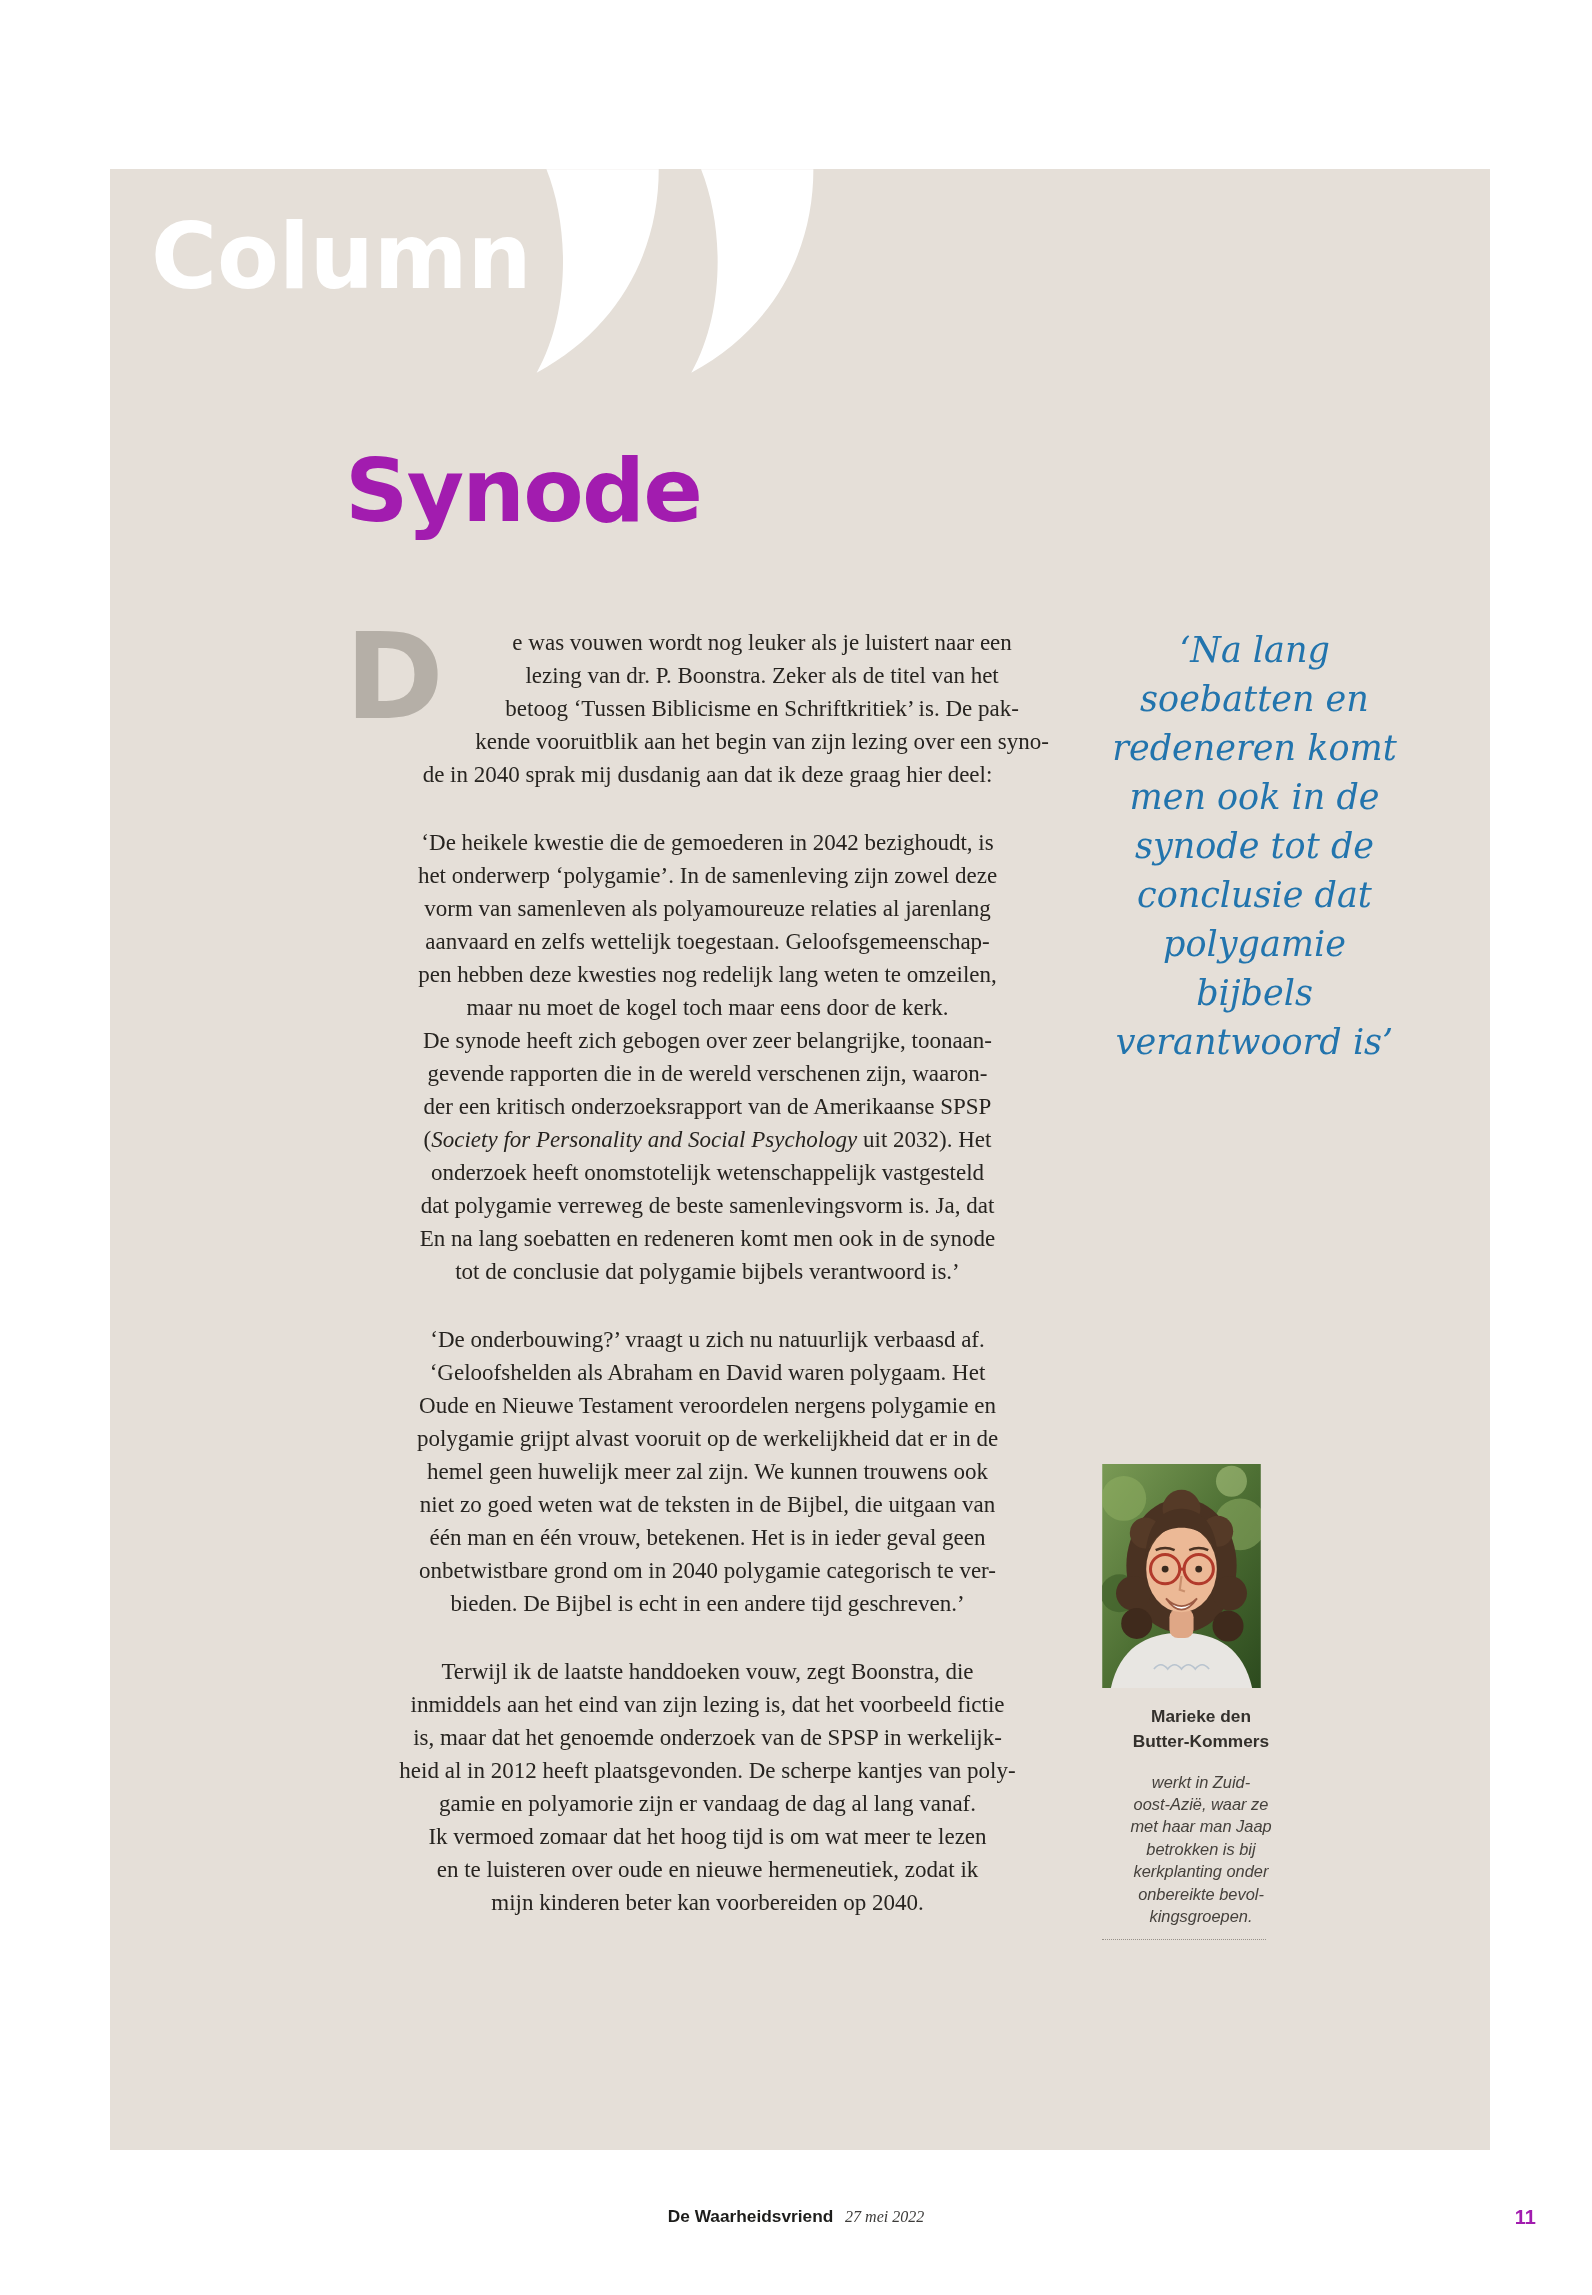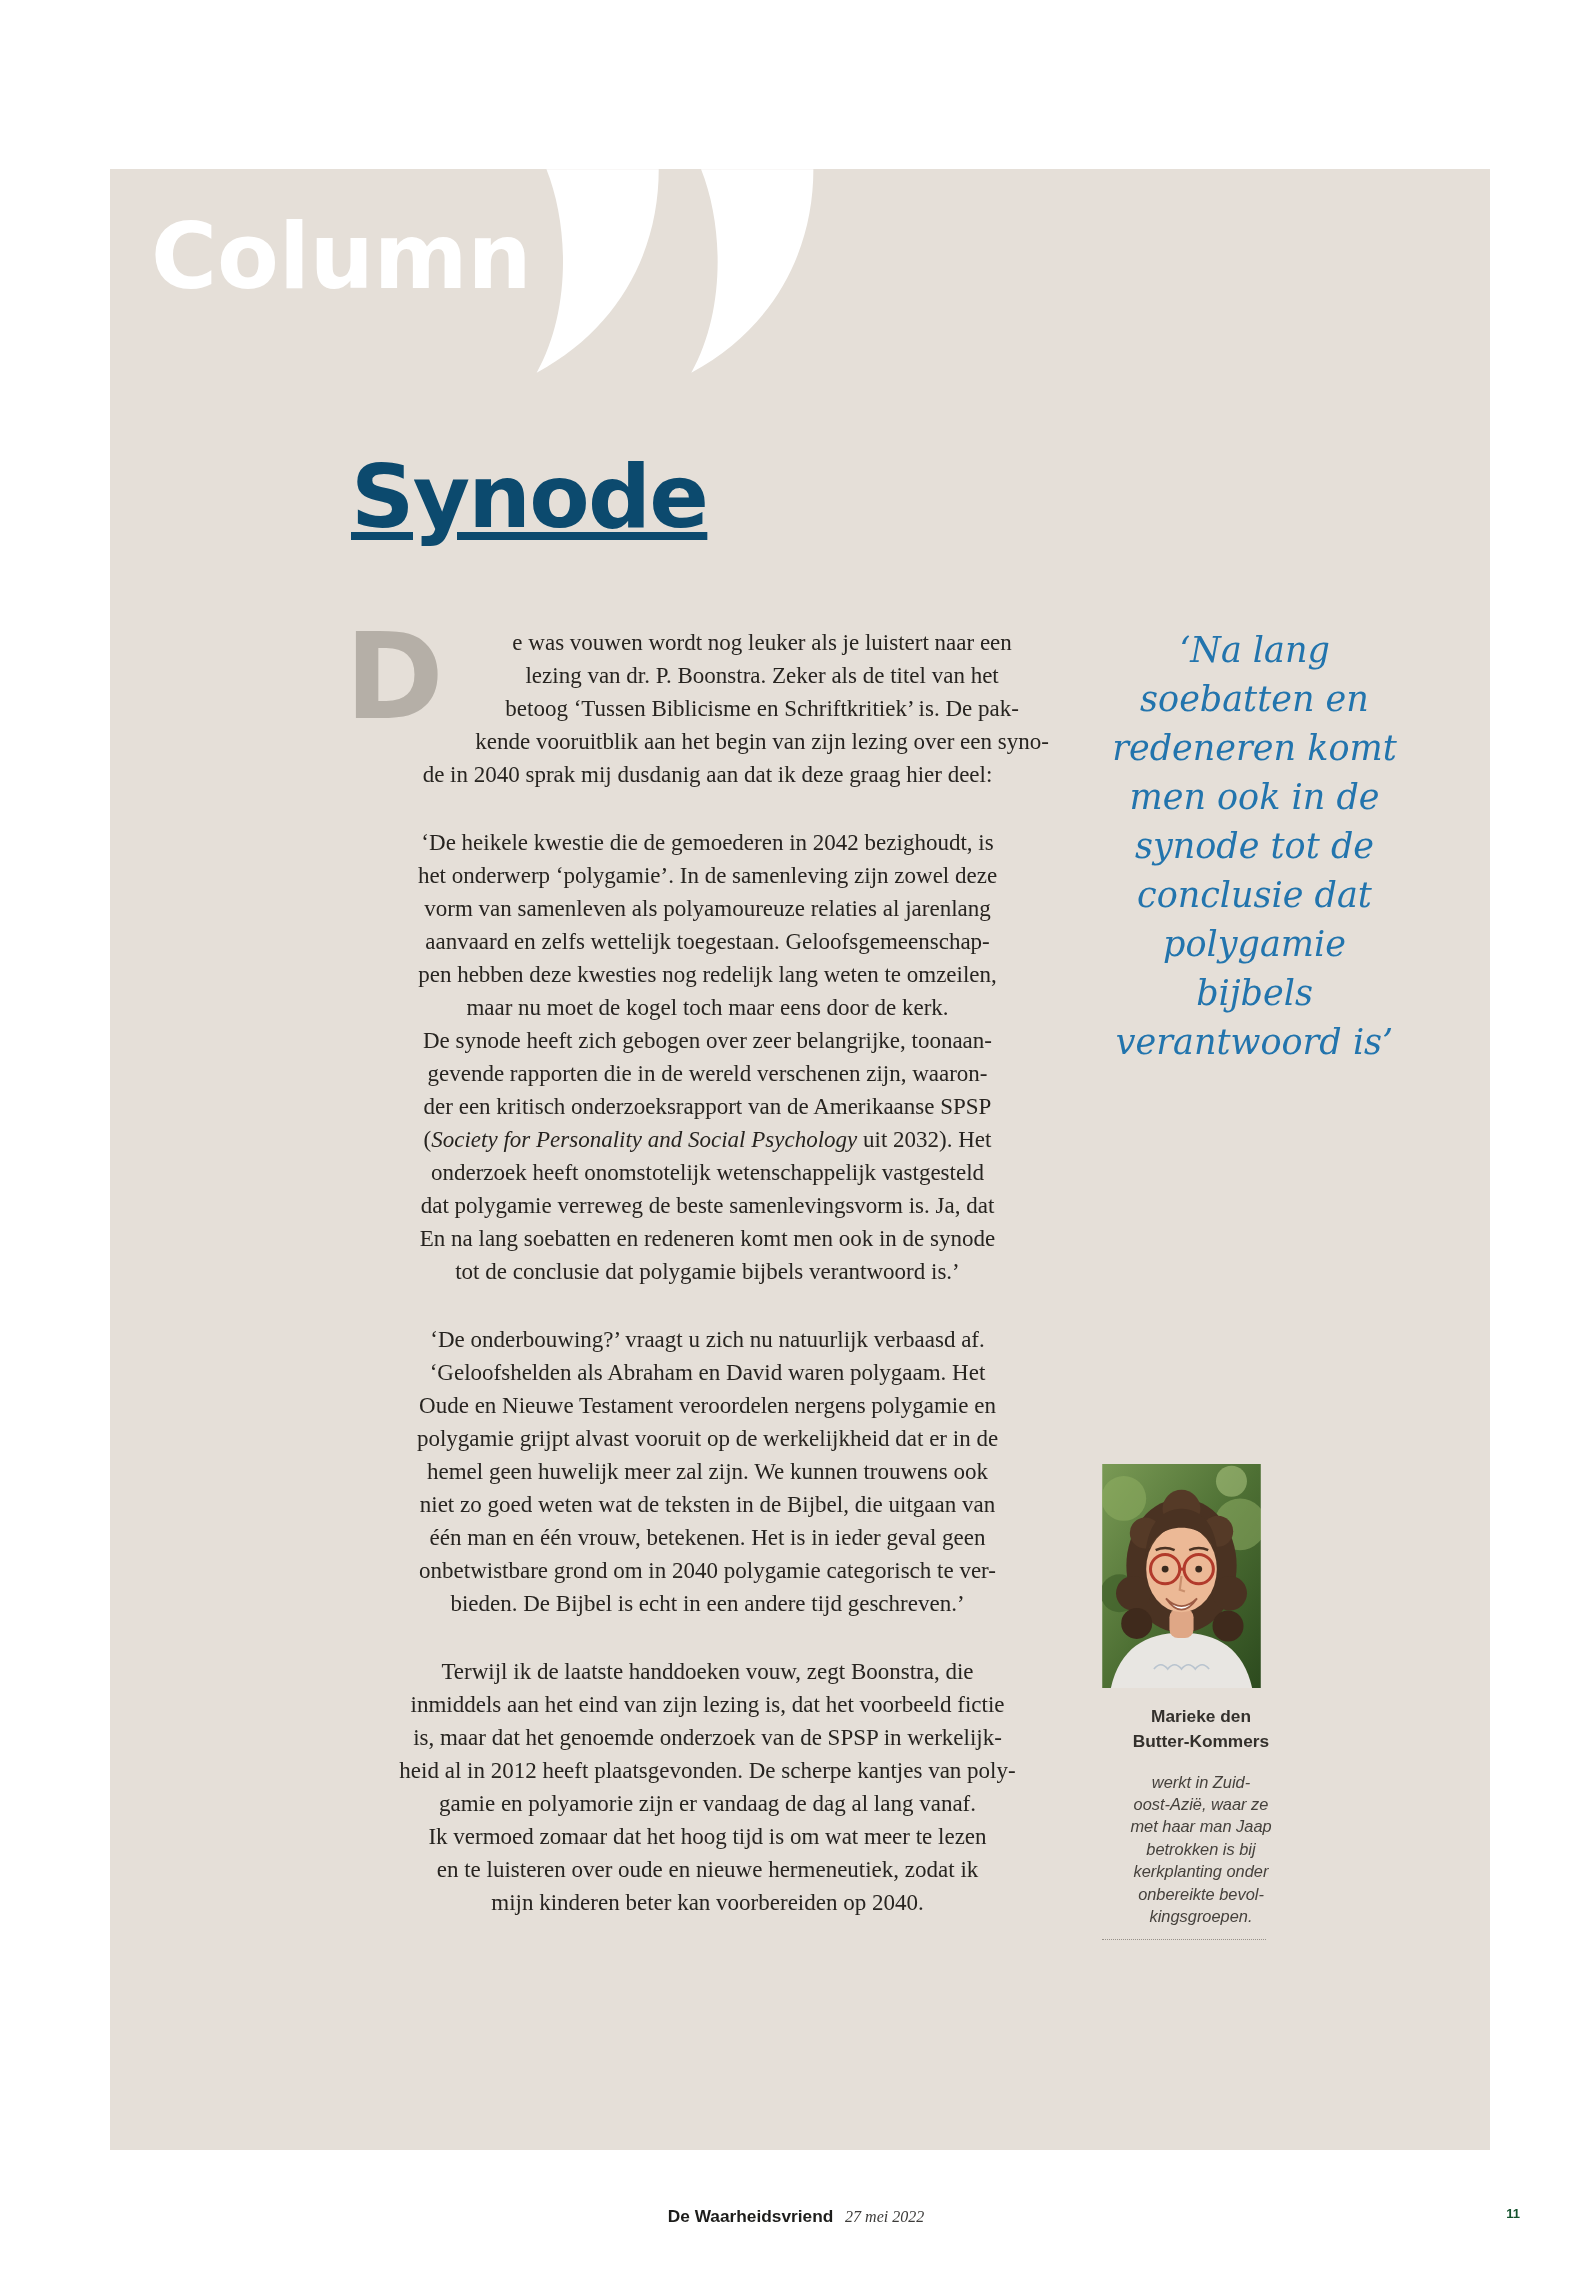--- a/index.html
+++ b/index.html
@@ -12,23 +12,23 @@
     background:#e5dfd8;
     text-align:center;
   }
   .column-label{
     position:absolute;left:41px;top:43px;
     font-family:"DejaVu Sans",sans-serif;font-weight:700;font-size:90px;
     color:#ffffff;letter-spacing:0px;line-height:1;
   }
   .quote-mark{position:absolute;left:412px;top:0;}
   .title{
-    position:absolute;left:231px;top:274px;margin:10px;
+    position:absolute;left:231px;top:274px;margin:4px;
     font-family:"DejaVu Sans",sans-serif;font-weight:700;font-size:88px;
-    color:#0c4a6e;letter-spacing:-1.7px;line-height:1;text-decoration:underline;
+    color:#a21caf;letter-spacing:-1.7px;line-height:1;
   }
   .article-body{
     position:absolute;left:235px;top:457px;width:725px;
     font-size:23px;line-height:33px;color:#272420;
   }
   .para{overflow:visible;}
   .para + .para{margin-top:35px;}
   .line{white-space:nowrap;}
   .it{font-style:italic;}
   .dropcap{
@@ -55,22 +55,22 @@
   .footer-center{
     position:absolute;left:0;top:2206px;width:100%;text-align:center;
     font-family:"Liberation Sans",sans-serif;font-size:17.3px;color:#1d1d1b;
   }
   .footer-center .mag{font-weight:700;}
   .footer-center .date{
     font-style:italic;font-family:"Liberation Serif",serif;font-size:16px;
     color:#3c3b39;margin-left:7px;font-weight:400;
   }
   .page-number{
-    position:absolute;top:2206px;right:72px;
-    font-family:"Liberation Sans",sans-serif;font-weight:700;font-size:13px;color:#14532d;
+    position:absolute;top:2206px;right:56px;
+    font-family:"Liberation Sans",sans-serif;font-weight:700;font-size:20px;color:#a21caf;
   }
 </style>
 </head>
 <body>
 
 <div class="page">
 
   <section class="panel">
 
     <div class="column-label">Column</div>

